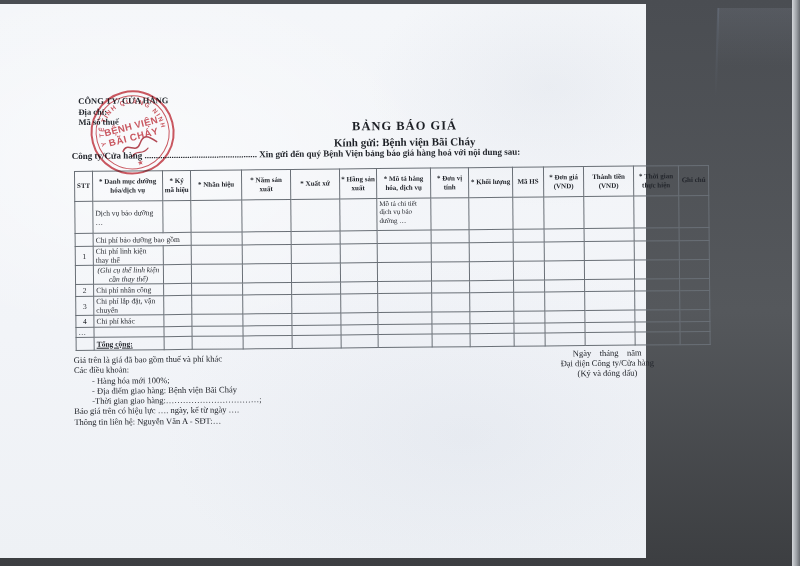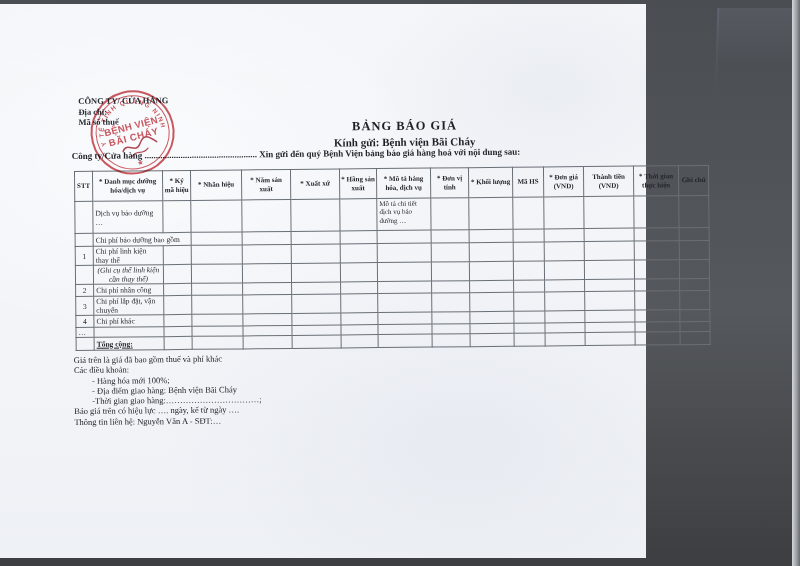--- a/index.html
+++ b/index.html
@@ -268,20 +268,25 @@
     <div class="terms">
       <div>Giá trên là giá đã bao gồm thuế và phí khác</div>
       <div>Các điều khoản:</div>
       <div class="ind">- Hàng hóa mới 100%;</div>
       <div class="ind">- Địa điểm giao hàng: Bệnh viện Bãi Cháy</div>
       <div class="ind">-Thời gian giao hàng:……………………………;</div>
       <div>Báo giá trên có hiệu lực …. ngày, kể từ ngày ….</div>
       <div>Thông tin liên hệ: Nguyễn Văn A - SĐT:…</div>
     </div>
 
+    <div class="signblock">
+      <div>Ngày&nbsp;&nbsp;&nbsp;&nbsp;tháng&nbsp;&nbsp;&nbsp;&nbsp;năm</div>
+      <div>Đại diện Công ty/Cửa hàng</div>
+      <div>(Ký và đóng dấu)</div>
+    </div>
 
     <svg class="stamp" viewBox="0 0 90 90">
       <circle cx="45" cy="45" r="41" fill="none" stroke="#c2404a" stroke-width="2"></circle>
       <circle cx="45" cy="45" r="36.5" fill="none" stroke="#c2404a" stroke-width="1"></circle>
       <defs>
         <path id="ringPath" d="M 17.7 54.9 A 29 29 0 1 1 72.3 54.9" fill="none"></path>
       </defs>
       <text font-family="Liberation Sans, sans-serif" font-size="6.3" font-weight="bold" fill="#c2404a" letter-spacing="1.4">
         <textPath href="#ringPath" startOffset="4">Y TẾ TỈNH QUẢNG NINH</textPath>
       </text>

